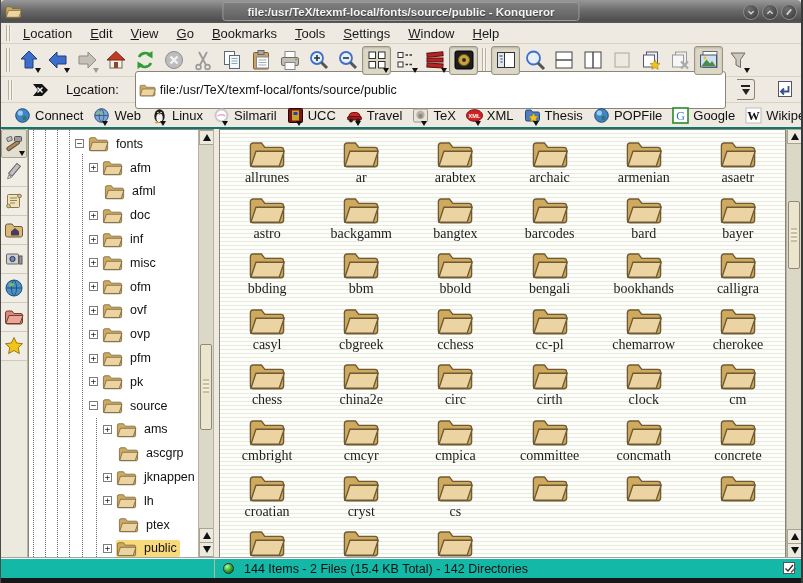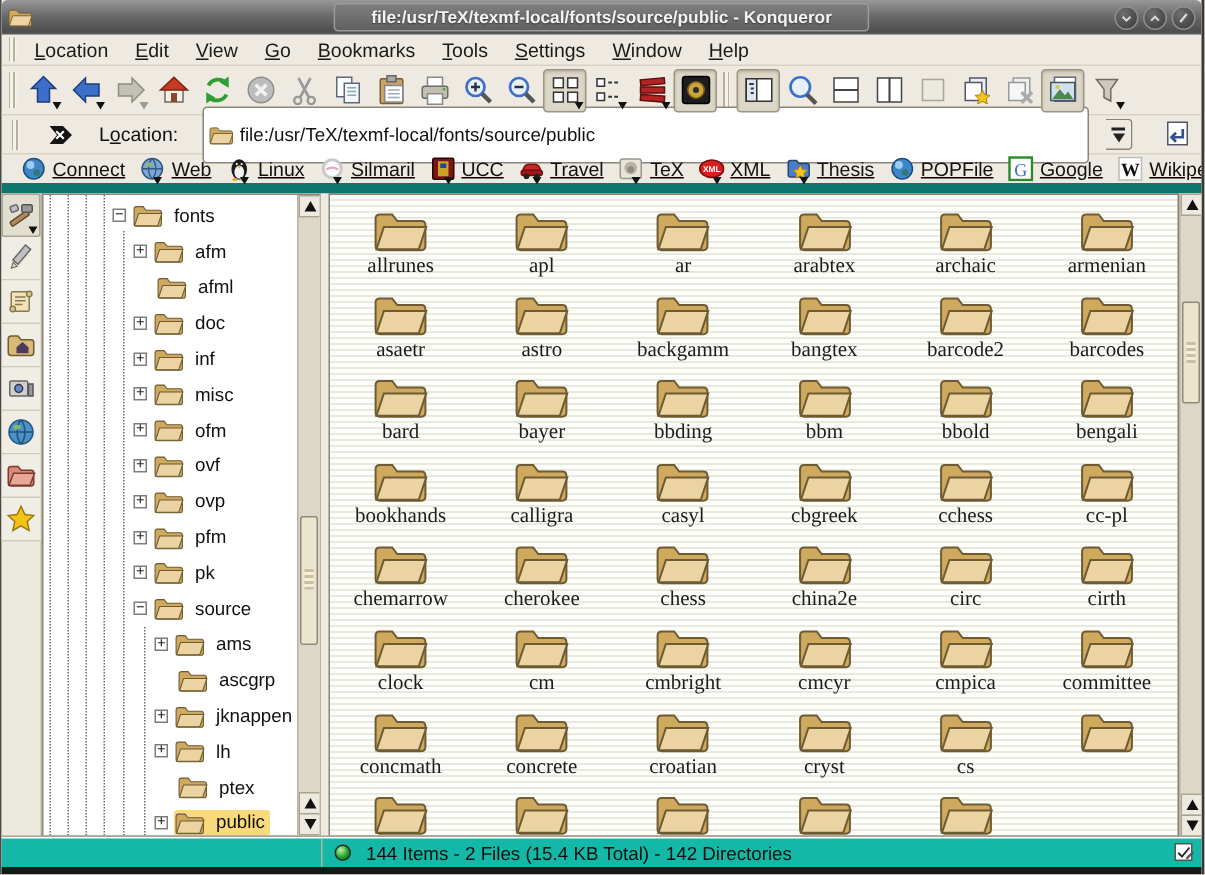--- a/index.html
+++ b/index.html
@@ -54,21 +54,21 @@
     flex:1;height:38px;background:#fff;border:1px solid #8a8578;border-radius:3px;
     display:flex;align-items:center;padding:0 3px;gap:4px;
   }
   .loc-field input{flex:1;border:none;outline:none;font-size:12.5px;font-family:"Liberation Sans",sans-serif;color:#111;background:transparent;padding:0;}
   .combo-drop{width:18px;height:21px;border:1px solid #8a8578;border-left:none;border-radius:0 3px 3px 0;
     margin-left:-5px;background:#eeeae1;display:flex;flex-direction:column;align-items:center;justify-content:center;}
   .combo-drop .bar{width:9px;height:2px;background:#222;margin-bottom:2px;}
   .combo-drop .tri{width:0;height:0;border-left:4.5px solid transparent;border-right:4.5px solid transparent;border-top:6px solid #222;}
   .go-btn{width:26px;height:24px;background:transparent;border:none;padding:0;display:flex;align-items:center;justify-content:center;}
   
-  .bmbar{height:26px;display:flex;align-items:center;padding:0 2px;border-bottom:7px solid #0f766e;text-decoration:underline;}
+  .bmbar{height:26px;display:flex;align-items:center;padding:0 2px;border-bottom:2px solid #0f766e;}
   .bm-item{display:flex;align-items:center;gap:4px;background:transparent;border:none;padding:2px 5px;font-size:13px;color:#111;position:relative;}
   .bm-item svg{width:17px;height:17px;display:block;}
   .bm-drop{width:0;height:0;border-left:3.5px solid transparent;border-right:3.5px solid transparent;border-top:5px solid #111;
     position:absolute;bottom:0;left:14px;}
   
   .content{position:absolute;top:129px;left:0;width:100%;height:429px;display:flex;}
   
   .strip{width:27px;height:100%;background:#eceadf;border-right:1px solid #b8b2a0;display:flex;flex-direction:column;}
   .strip-btn{width:26px;height:29px;border:none;border-bottom:1px solid #cfcabb;background:#efede4;
     display:flex;align-items:center;justify-content:center;position:relative;padding:0;}
@@ -907,29 +907,20 @@
             </span>
        <span class="grid-label">allrunes</span>
      </div>
           <div class="grid-item">
        <span>
               <svg viewBox="0 0 34 28">
                 <path d="M2 7 Q2 4.5 4.5 4.5 H12 L15 8.5 H29.5 Q32 8.5 32 11 V23.5 Q32 26 29.5 26 H4.5 Q2 26 2 23.5 Z" fill="#cfa95e" stroke="#6e5b33" stroke-width="1.2"></path>
                 <path d="M2.5 25.5 L7 12 H32.5 L28 25.5 Z" fill="#ecd3a2" stroke="#6e5b33" stroke-width="1.2"></path>
               </svg>
             </span>
-       <span class="grid-label">apl</span>
-     </div>
-          <div class="grid-item">
-       <span>
-              <svg viewBox="0 0 34 28">
-                <path d="M2 7 Q2 4.5 4.5 4.5 H12 L15 8.5 H29.5 Q32 8.5 32 11 V23.5 Q32 26 29.5 26 H4.5 Q2 26 2 23.5 Z" fill="#cfa95e" stroke="#6e5b33" stroke-width="1.2"></path>
-                <path d="M2.5 25.5 L7 12 H32.5 L28 25.5 Z" fill="#ecd3a2" stroke="#6e5b33" stroke-width="1.2"></path>
-              </svg>
-            </span>
        <span class="grid-label">ar</span>
      </div>
           <div class="grid-item">
        <span>
               <svg viewBox="0 0 34 28">
                 <path d="M2 7 Q2 4.5 4.5 4.5 H12 L15 8.5 H29.5 Q32 8.5 32 11 V23.5 Q32 26 29.5 26 H4.5 Q2 26 2 23.5 Z" fill="#cfa95e" stroke="#6e5b33" stroke-width="1.2"></path>
                 <path d="M2.5 25.5 L7 12 H32.5 L28 25.5 Z" fill="#ecd3a2" stroke="#6e5b33" stroke-width="1.2"></path>
               </svg>
             </span>
        <span class="grid-label">arabtex</span>
@@ -980,29 +971,20 @@
        <span class="grid-label">backgamm</span>
      </div>
           <div class="grid-item">
        <span>
               <svg viewBox="0 0 34 28">
                 <path d="M2 7 Q2 4.5 4.5 4.5 H12 L15 8.5 H29.5 Q32 8.5 32 11 V23.5 Q32 26 29.5 26 H4.5 Q2 26 2 23.5 Z" fill="#cfa95e" stroke="#6e5b33" stroke-width="1.2"></path>
                 <path d="M2.5 25.5 L7 12 H32.5 L28 25.5 Z" fill="#ecd3a2" stroke="#6e5b33" stroke-width="1.2"></path>
               </svg>
             </span>
        <span class="grid-label">bangtex</span>
-     </div>
-          <div class="grid-item">
-       <span>
-              <svg viewBox="0 0 34 28">
-                <path d="M2 7 Q2 4.5 4.5 4.5 H12 L15 8.5 H29.5 Q32 8.5 32 11 V23.5 Q32 26 29.5 26 H4.5 Q2 26 2 23.5 Z" fill="#cfa95e" stroke="#6e5b33" stroke-width="1.2"></path>
-                <path d="M2.5 25.5 L7 12 H32.5 L28 25.5 Z" fill="#ecd3a2" stroke="#6e5b33" stroke-width="1.2"></path>
-              </svg>
-            </span>
-       <span class="grid-label">barcode2</span>
      </div>
           <div class="grid-item">
        <span>
               <svg viewBox="0 0 34 28">
                 <path d="M2 7 Q2 4.5 4.5 4.5 H12 L15 8.5 H29.5 Q32 8.5 32 11 V23.5 Q32 26 29.5 26 H4.5 Q2 26 2 23.5 Z" fill="#cfa95e" stroke="#6e5b33" stroke-width="1.2"></path>
                 <path d="M2.5 25.5 L7 12 H32.5 L28 25.5 Z" fill="#ecd3a2" stroke="#6e5b33" stroke-width="1.2"></path>
               </svg>
             </span>
        <span class="grid-label">barcodes</span>
      </div>

